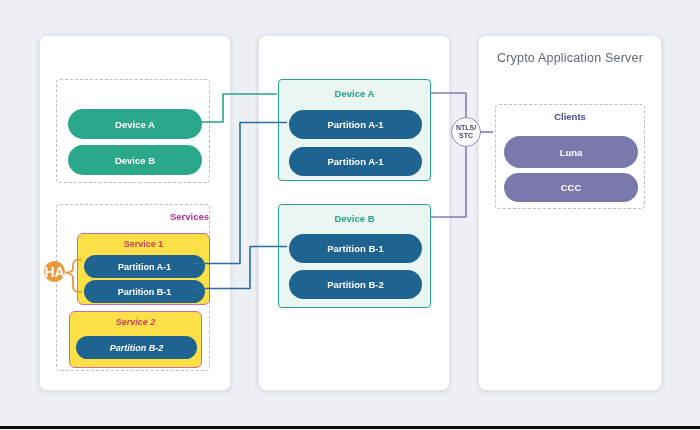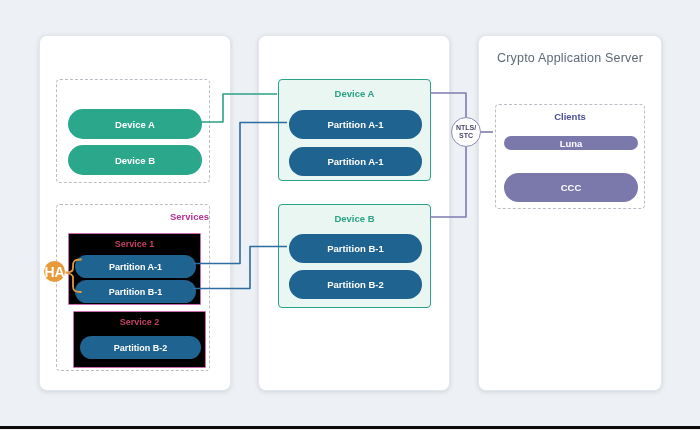--- a/index.html
+++ b/index.html
@@ -30,22 +30,22 @@
     display:flex;align-items:center;justify-content:center;box-sizing:border-box;
   }
   .pill-teal{background:#2ba78b;}
   .pill-blue{background:#1f6390;}
   .pill-purple{background:#7b78ac;}
   .device-box{
     position:absolute;background:#e9f6f1;border:1.5px solid #2aa287;
     border-radius:4px;box-sizing:border-box;
   }
   .service-box{
-    position:absolute;background:#000000;border:1.5px solid #cb6aae;
-    border-radius:1px;box-sizing:border-box;
+    position:absolute;background:#fde047;border:1.5px solid #cb6aae;
+    border-radius:6px;box-sizing:border-box;margin-left:9px;
   }
   .svg-overlay{position:absolute;left:0;top:0;z-index:2;pointer-events:none;}
   .link-node{
     position:absolute;left:451px;top:117px;width:30px;height:30px;z-index:3;
     background:#fdfdfe;border:1.5px solid #8d8ab8;border-radius:50%;
     display:flex;flex-direction:column;align-items:center;justify-content:center;
     font-size:7px;font-weight:bold;color:#4a4768;line-height:8.5px;box-sizing:border-box;
   }
   .ha-badge{
     position:absolute;left:44px;top:261px;width:21px;height:21px;z-index:3;
@@ -71,21 +71,21 @@
 
     <div class="dashed-box" style="left:16px;top:168px;width:154px;height:167px;">
       <div class="group-label magenta-text" style="top:6px;text-align:right;">Services</div>
 
       <div class="service-box" style="left:11px;top:28px;width:133px;height:72px;">
         <div class="group-label crimson-text" style="top:5px;font-size:9px;">Service 1</div>
         <div class="pill pill-blue" style="left:6px;top:21px;width:121px;height:23px;font-size:9px;">Partition A-1</div>
         <div class="pill pill-blue" style="left:6px;top:46px;width:121px;height:23px;font-size:9px;">Partition B-1</div>
       </div>
 
-      <div class="service-box" style="left:16px;top:106px;width:133px;height:57px;">
+      <div class="service-box" style="left:3px;top:106px;width:133px;height:57px;font-style:italic;">
         <div class="group-label crimson-text" style="top:5px;font-size:9px;">Service 2</div>
         <div class="pill pill-blue" style="left:6px;top:24px;width:121px;height:23px;font-size:9px;">Partition B-2</div>
       </div>
     </div>
   </div>
 
   <div class="panel" style="left:258px;width:192px;">
 
     <div class="device-box" style="left:19px;top:43px;width:153px;height:102px;">
       <div class="group-label teal-text" style="top:8px;">Device A</div>
@@ -98,21 +98,21 @@
       <div class="pill pill-blue" style="left:10px;top:29px;width:133px;height:29px;">Partition B-1</div>
       <div class="pill pill-blue" style="left:10px;top:65px;width:133px;height:29px;">Partition B-2</div>
     </div>
   </div>
 
   <div class="panel" style="left:478px;width:184px;">
     <div class="panel-title">Crypto Application Server</div>
 
     <div class="dashed-box" style="left:16px;top:55px;width:150px;height:105px;margin-top:13px;">
       <div class="group-label indigo-text" style="top:6px;">Clients</div>
-      <div class="pill pill-purple" style="left:8px;top:31px;width:134px;height:14px;">Luna</div>
+      <div class="pill pill-purple" style="left:8px;top:31px;width:134px;height:32px;">Luna</div>
       <div class="pill pill-purple" style="left:8px;top:68px;width:134px;height:29px;">CCC</div>
     </div>
   </div>
 
   <svg class="svg-overlay" width="700" height="430" viewBox="0 0 700 430">
 
     <path d="M200 122 H223 V94 H277" fill="none" stroke="#2aa287" stroke-width="1.6" stroke-linejoin="round"></path>
 
     <path d="M193 263.5 H240 V122.5 H287" fill="none" stroke="#2e6ca1" stroke-width="1.6" stroke-linejoin="round"></path>
 

